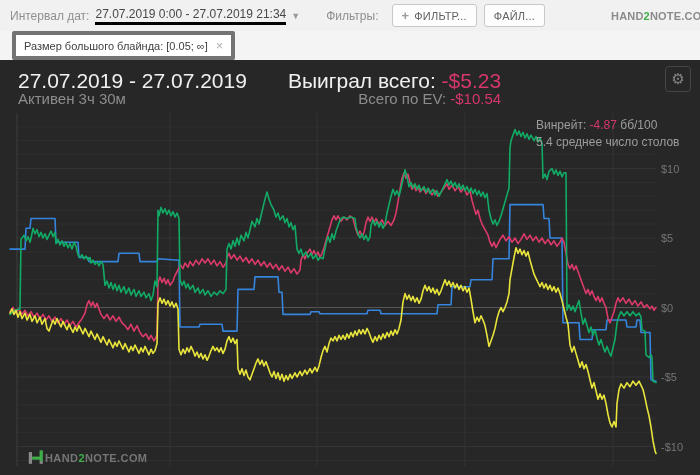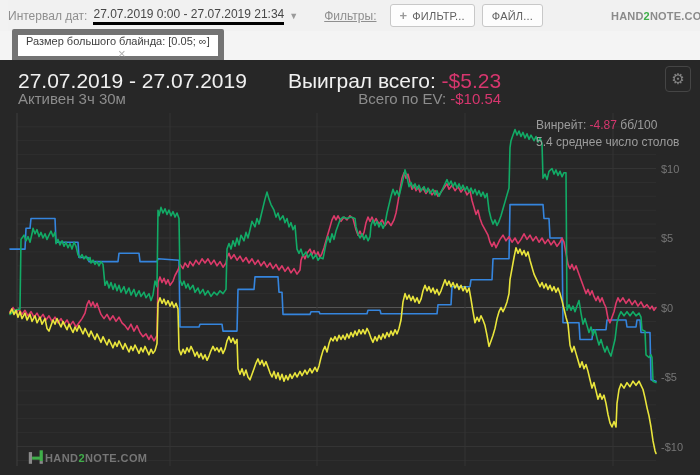--- a/index.html
+++ b/index.html
@@ -3,50 +3,50 @@
 <meta charset="utf-8">
 <style>
   html,body{margin:0;padding:0;}
   body{
     width:700px;height:475px;position:relative;overflow:hidden;
     font-family:"Liberation Sans",sans-serif;background:#f2f2f2;
     -webkit-font-smoothing:antialiased;
   }
   
   .toolbar{
-    position:absolute;top:0;left:8px;right:0;height:31px;background:#f1f1f1;
-    display:flex;align-items:center;box-sizing:border-box;
+    position:absolute;top:0;left:0;right:0;height:31px;background:#f1f1f1;
+    display:flex;align-items:center;padding-left:10px;box-sizing:border-box;
     font-size:12px;color:#8f8f8f;white-space:nowrap;
   }
   .toolbar .lbl{margin-right:6px;}
   .date-range{
     color:#474747;border-bottom:3px solid #000000;padding-bottom:1px;cursor:pointer;
   }
   .caret{color:#9a9a9a;font-size:9px;margin:0 0 0 5px;}
-  .filters-lbl{margin:0 6px 0 26px;text-decoration:underline;}
+  .filters-lbl{margin:0 6px 0 26px;}
   .tb-btn{
     display:inline-flex;align-items:center;height:21px;padding:0 9px;margin-left:7px;
     background:#fdfdfd;border:1px solid #c8c8c8;border-radius:3px;color:#616161;
     font-size:11px;letter-spacing:.2px;cursor:pointer;
   }
   .tb-btn .plus{color:#9a9a9a;font-size:13px;margin-right:5px;font-weight:bold;}
   .brand{
     position:absolute;top:0;right:0;height:31px;width:93px;overflow:hidden;
     display:flex;align-items:center;white-space:nowrap;cursor:pointer;
   }
   .brand-text{font-size:11px;font-weight:bold;color:#8b8b8b;letter-spacing:.2px;margin-left:4px;}
   .brand-text .g,.wm-text .g{color:#3fae49;}
   
   .filterbar{
     position:absolute;top:31px;left:0;right:0;height:29px;background:#f4f4f4;
     display:flex;align-items:center;padding-left:12px;box-sizing:border-box;
   }
   .tag{
-    display:inline-flex;align-items:center;background:#ffffff;border:6px solid #737373;
-    border-radius:2px;height:21px;padding:0 8px;font-size:11px;color:#3f3f3f;cursor:default;flex-direction:column;
+    display:inline-flex;align-items:center;background:#ffffff;border:4px solid #737373;
+    border-radius:2px;height:21px;padding:0 8px;font-size:11px;color:#3f3f3f;cursor:default;
   }
   .tag .x{color:#b0b0b0;margin-left:8px;font-size:13px;line-height:1;cursor:pointer;}
   
   .panel{
     position:absolute;top:60px;left:0;right:0;bottom:0;background:#272727;
   }
   .stat{position:absolute;white-space:nowrap;}
   .stat .l1{font-size:21px;font-weight:normal;color:#f0f0f0;line-height:17px;}
   .stat .l2{font-size:15px;color:#8d8d8d;line-height:15px;margin-top:2px;}
   .stat.right-block{display:inline-block;}

